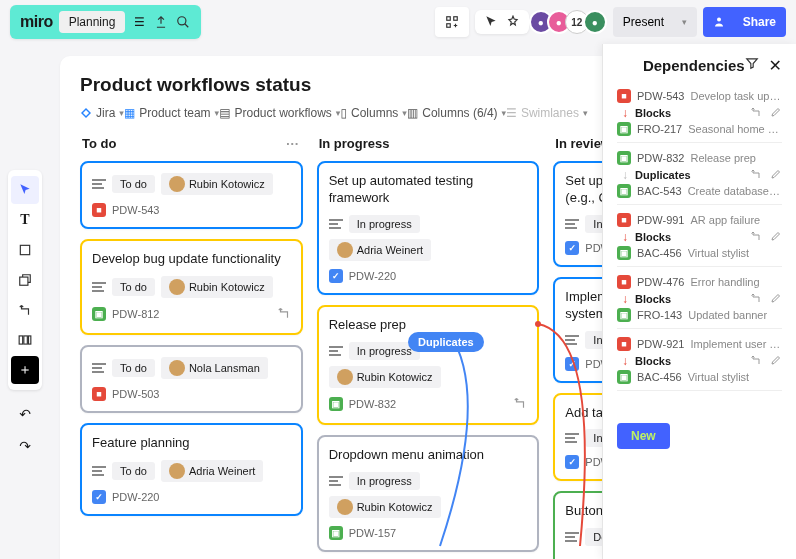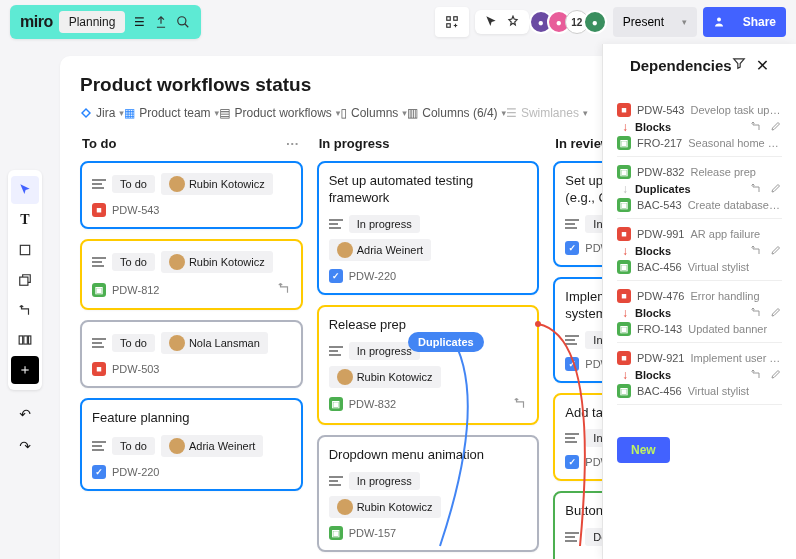--- a/index.html
+++ b/index.html
@@ -40,21 +40,21 @@
 .type-ic.red{background:#e5493a}
 .type-ic.green{background:#4caf50}
 .type-ic.blue{background:#4285f4}
 .issue-key{font-size:11px;color:#666}
 .dep-ic{color:#999;font-size:12px}
 .hamb{width:14px;display:inline-flex;flex-direction:column;gap:2px}
 .hamb span{height:2px;background:#888;width:100%}
 .hamb span:nth-child(2){width:70%}
 .hamb span:nth-child(3){width:85%}
 .dep-panel{position:absolute;right:0;top:44px;bottom:0;width:194px;background:#fff;border-left:1px solid #e5e5e5;box-shadow:-2px 0 8px rgba(0,0,0,.06);padding:12px 14px;z-index:10;overflow:hidden}
-.dep-head{display:flex;align-items:center;justify-content:center;margin-bottom:28px}
+.dep-head{display:flex;align-items:center;justify-content:flex-end;margin-bottom:14px}
 .dep-head h2{font-size:15px;font-weight:700}
 .dep-block{margin-bottom:8px;font-size:11px}
 .dep-line{display:flex;align-items:center;gap:6px;margin-bottom:3px}
 .dep-line .txt{color:#888;white-space:nowrap;overflow:hidden;text-overflow:ellipsis;flex:1}
 .dep-line .k{color:#555}
 .dep-rel{display:flex;align-items:center;justify-content:space-between;margin:2px 0 2px 0}
 .dep-rel .lbl{font-weight:600;font-size:11px;margin-left:20px}
 .dep-actions{display:flex;gap:8px;color:#999}
 .arrow-down{width:16px;text-align:center;color:#e5493a;font-size:12px}
 .arrow-down.grey{color:#bbb}
@@ -218,20 +218,21 @@
       </div>
       <div class="key-row">
         <div class="key-left">
           <span class="type-ic red">■</span>
           <span class="issue-key">PDW-543</span>
         </div>
 
       </div>
         </div>
         <div class="card" style="border-color: rgb(255, 203, 0);">
+      <div class="card-title">Develop bug update functionality</div>
       <div class="card-meta">
         <span class="hamb">
               <span></span>
               <span></span>
               <span></span>
             </span>
         <span class="pill">To do</span>
         <span class="pill"><span class="mini-av"></span>Rubin Kotowicz</span>
       </div>
       <div class="key-row">

